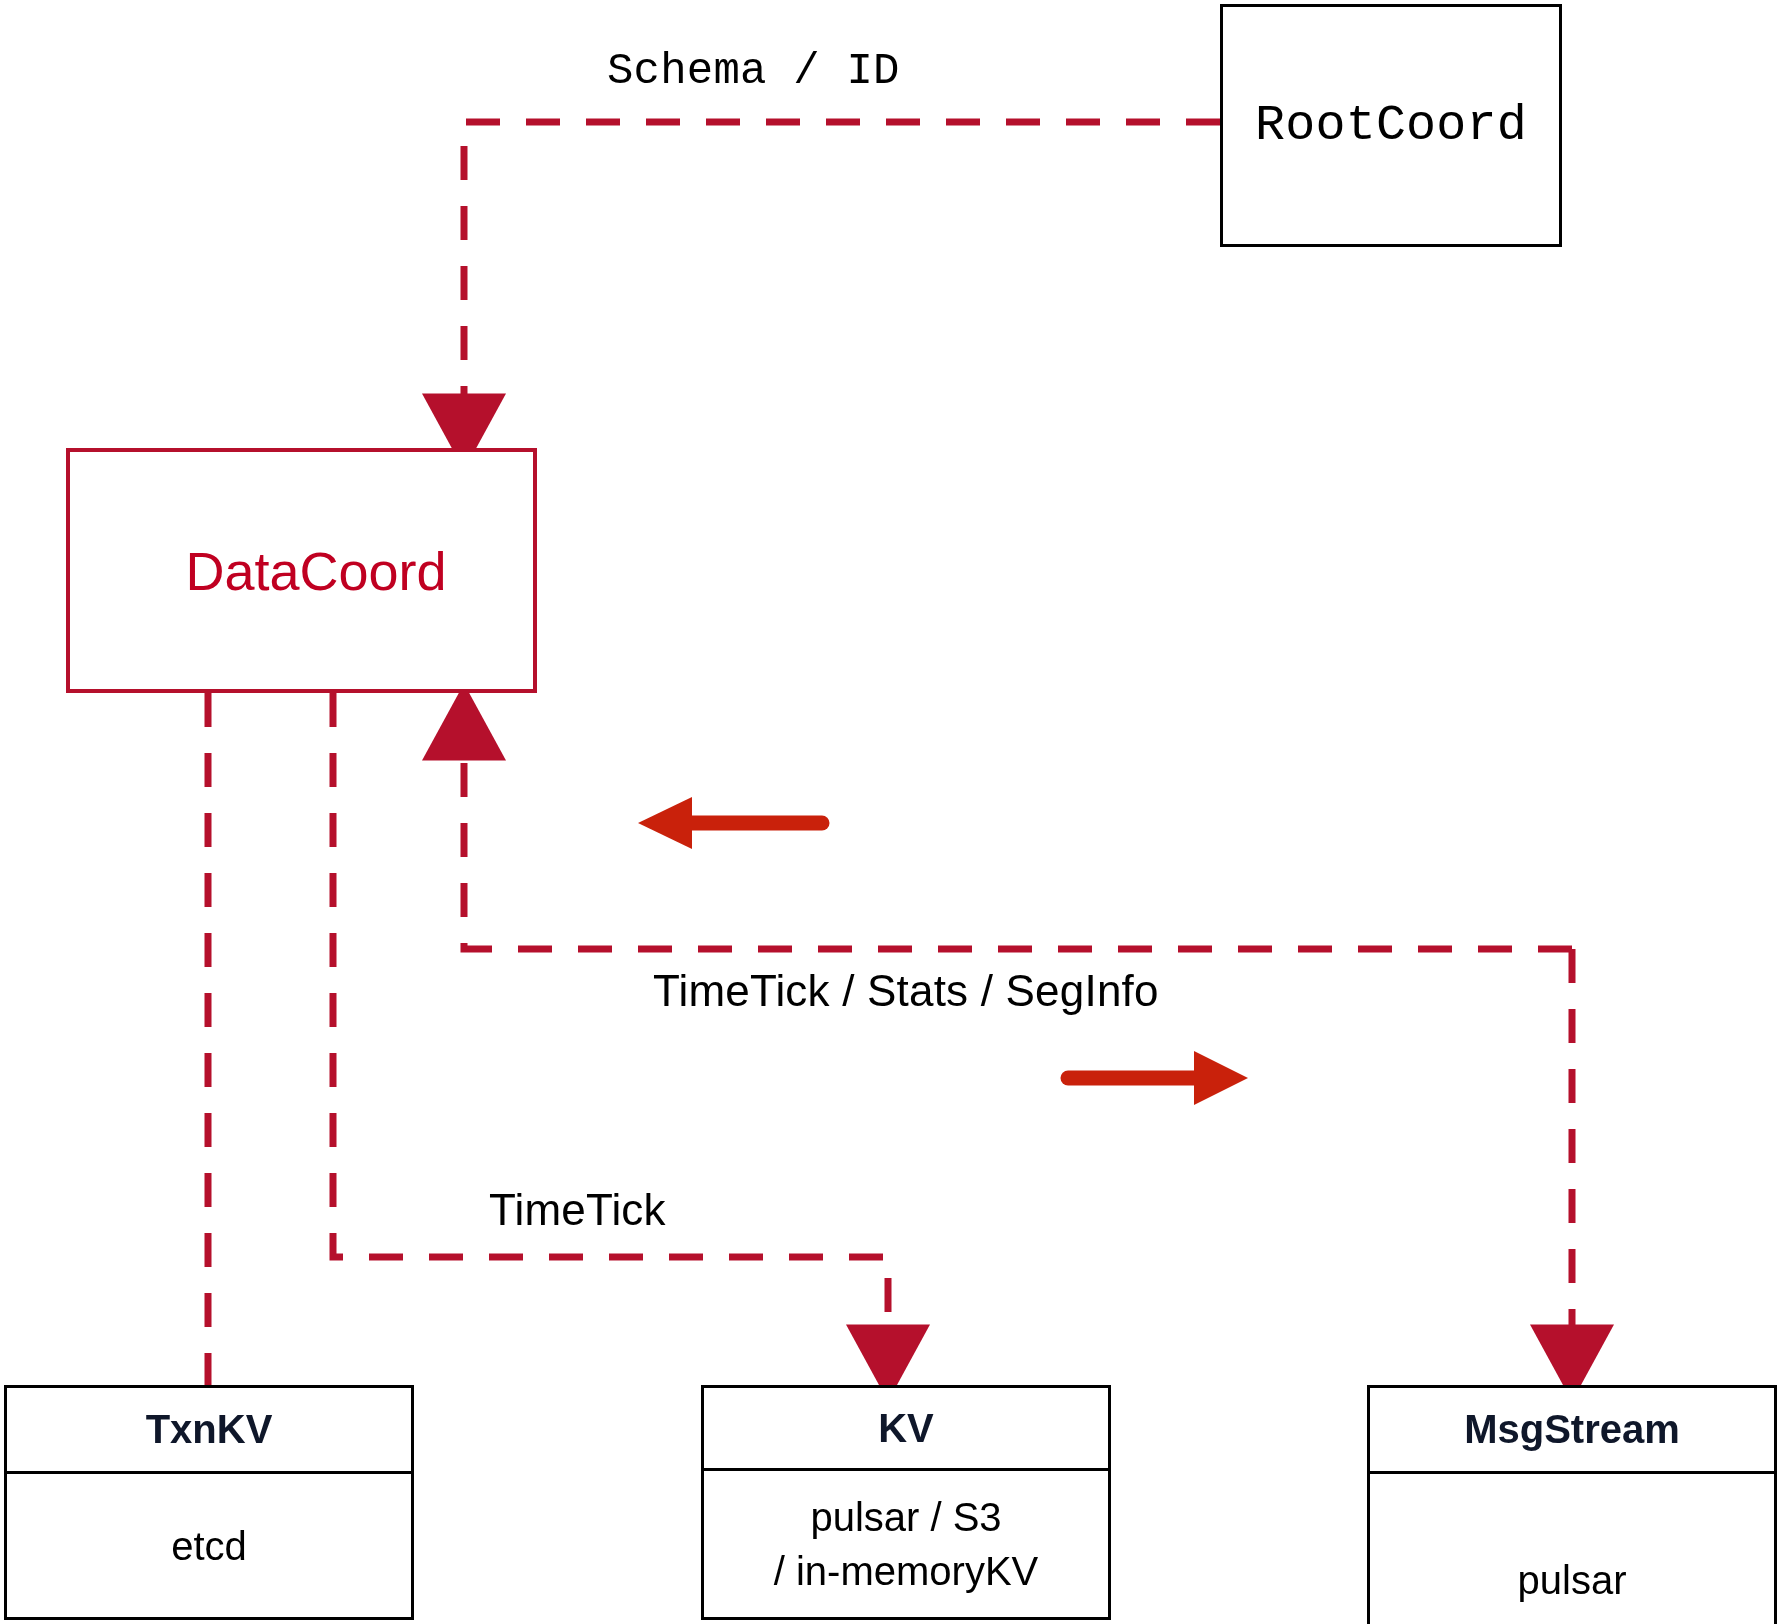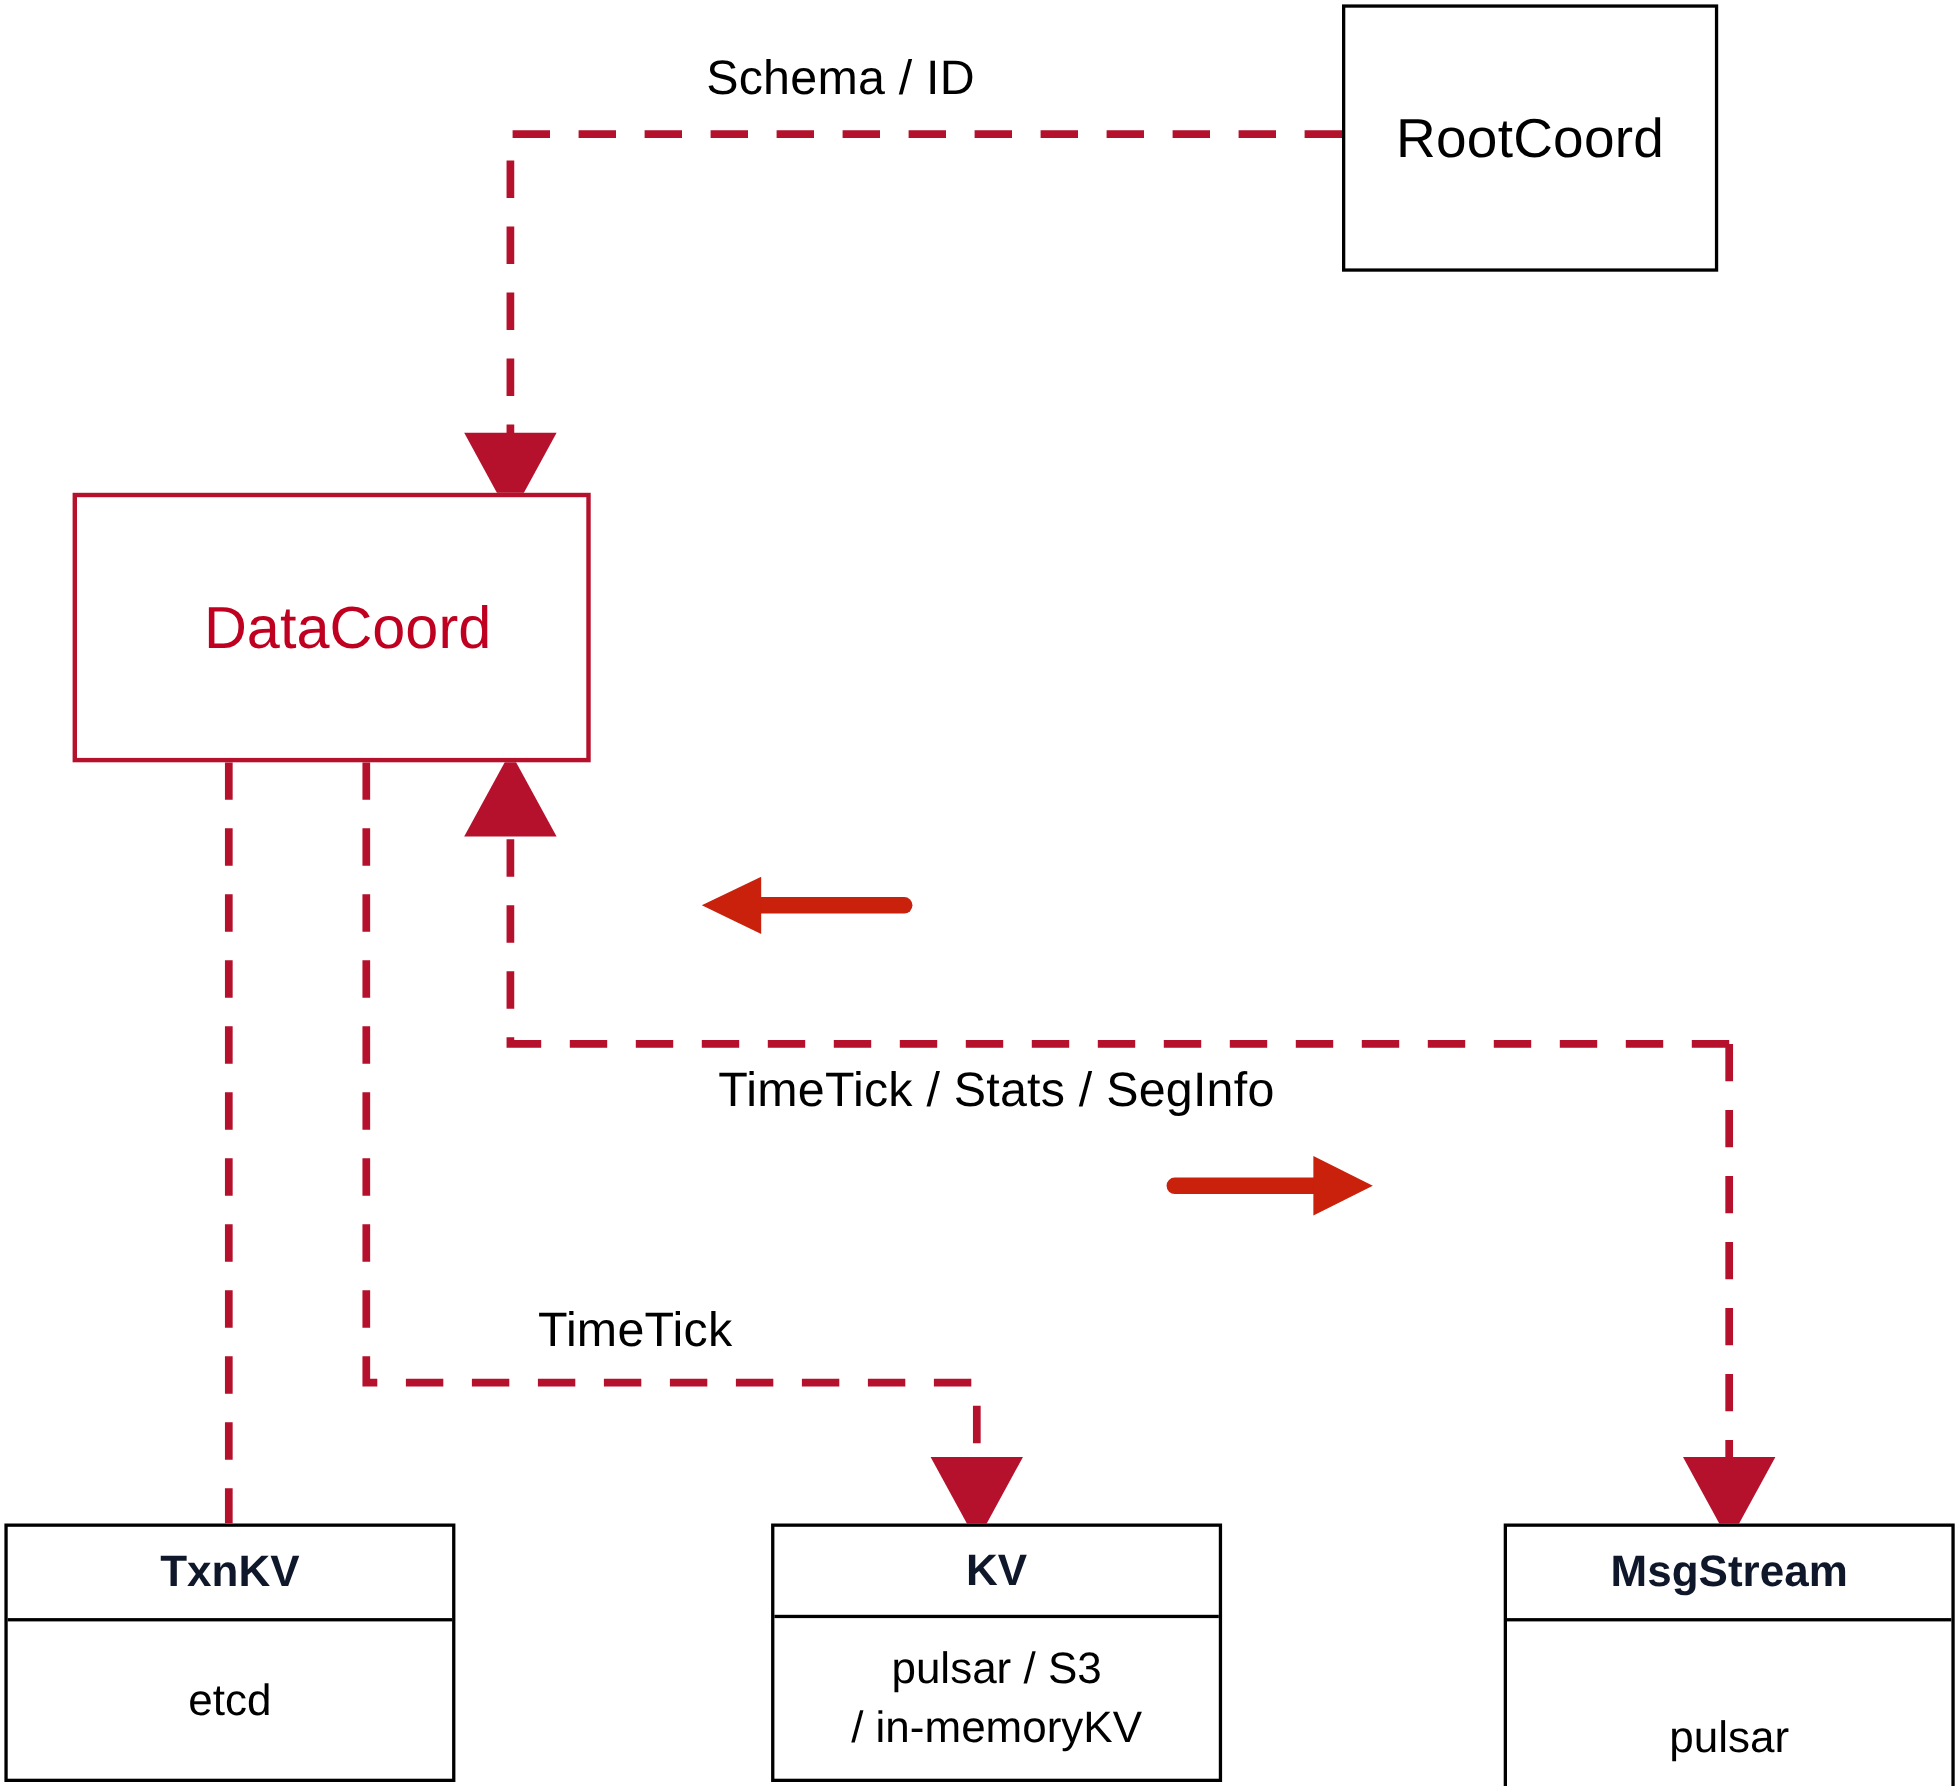--- a/index.html
+++ b/index.html
@@ -33,20 +33,21 @@
     border: 3px solid #000000;
     display: flex;
     align-items: center;
     justify-content: center;
   }
   .node-plain .node-title {
     font-size: 50px;
     color: #000000;
     font-weight: 400;
     letter-spacing: 0.2px;
+    font-family: Liberation Mono, monospace;
   }
   .node-accent {
     border: 4px solid #B5102C;
     display: flex;
     align-items: center;
     justify-content: center;
   }
   .node-accent .node-title {
     font-size: 54px;
     color: #C00021;
@@ -141,20 +142,20 @@
     </div>
   </div>
 
   <div class="node-box node-split" style="left:1367px; top:1385px; width:410px; height:303px;">
     <div class="split-head" style="height:83px;">MsgStream</div>
     <div class="split-body">
       <div>pulsar</div>
     </div>
   </div>
 
-  <div class="edge-label" style="left:642px; top:46px;">Schema / ID</div>
+  <div class="edge-label" style="left:607px; top:46px;font-family:Liberation Mono, monospace;">Schema / ID</div>
 
 
   <div class="edge-label" style="left:653px; top:966px;">TimeTick / Stats / SegInfo</div>
 
   <div class="edge-label" style="left:489px; top:1185px;">TimeTick</div>
 
 </div>
 
 </body></html>

